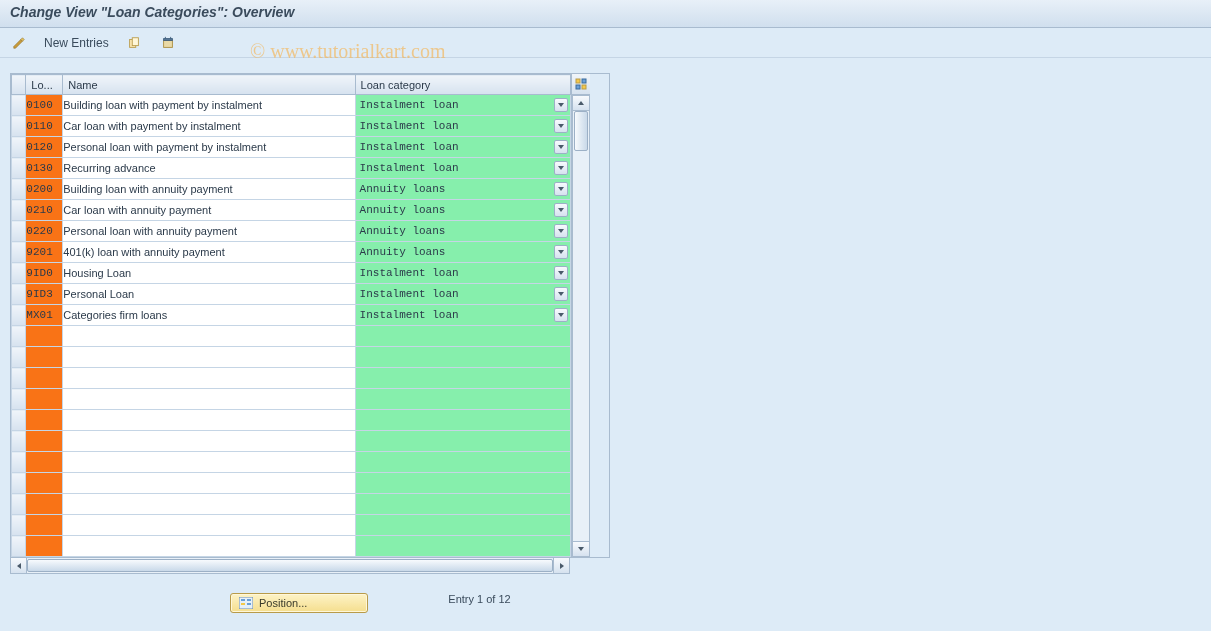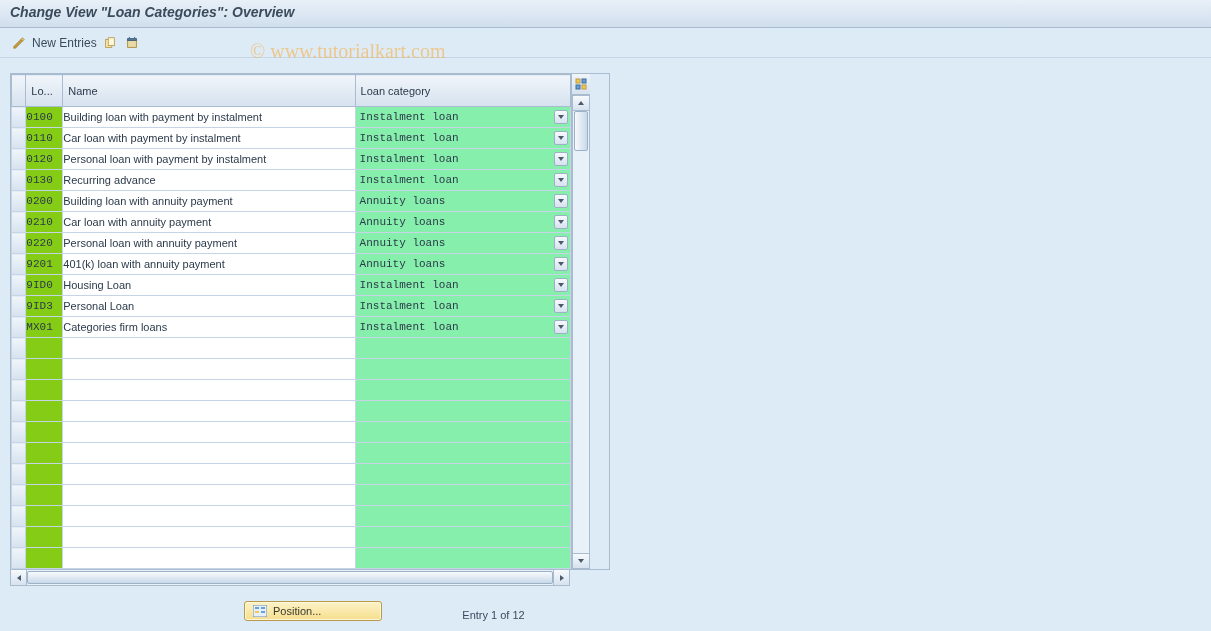--- a/index.html
+++ b/index.html
@@ -23,21 +23,21 @@
       font-style: italic;
       font-size: 14px;
       color: #3A4B5C;
     }
     .toolbar {
       background: #DDEBF7;
       padding: 4px 10px;
       height: 30px;
       display: flex;
       align-items: center;
-      gap: 4px;
+      gap: 16px;
       border-bottom: 1px solid #C5D5E5;
     }
     .toolbar-icon {
       width: 18px;
       height: 18px;
       cursor: pointer;
       display: inline-flex;
       align-items: center;
       justify-content: center;
     }
@@ -72,39 +72,39 @@
       width: 560px;
     }
     .grid th {
       background: linear-gradient(#F0F5FA, #D6E2EF);
       border: 1px solid #A8BBCF;
       padding: 3px 5px;
       text-align: left;
       font-weight: normal;
       font-size: 11px;
       color: #2B3A4A;
-      height: 32px;
+      height: 20px;
     }
     .grid td {
       border: 1px solid #C5D5E5;
       padding: 0;
       height: 21px;
       font-size: 11px;
       color: #2B3A4A;
     }
     .row-selector {
       width: 14px;
       background: linear-gradient(#F0F5FA, #D6E2EF);
       border: 1px solid #A8BBCF;
     }
     .col-code { width: 36px; }
     .col-name { width: 285px; margin-left: 20px; }
     .col-cat  { width: 210px; }
     .cell-code {
-      background: #84cc16;
+      background: #f97316;
       padding: 0 4px;
       font-family: "Courier New", monospace;
     }
     .cell-name {
       padding: 0 4px;
     }
     .cell-cat {
       position: relative;
       background: #86efac;
     }
@@ -182,25 +182,25 @@
       left: 1px;
       right: 1px;
       height: 40px;
       background: linear-gradient(to right,#F7FAFD,#C9D9E9);
       border: 1px solid #9CB0C6;
       border-radius: 2px;
     }
     .footer-bar {
       position: absolute;
       bottom: 10px;
-      left: 24px;
+      left: 10px;
       right: 10px;
       height: 28px;
       display: flex;
-      align-items: flex-end;
+      align-items: flex-start;
       padding: 0 230px 0 0;
     }
     .position-btn {
       margin-left: 220px;
       background: linear-gradient(#FDF3C7, #F5DE8E);
       border: 1px solid #B89B4A;
       border-radius: 3px;
       padding: 3px 60px 3px 8px;
       cursor: pointer;
       display: flex;

